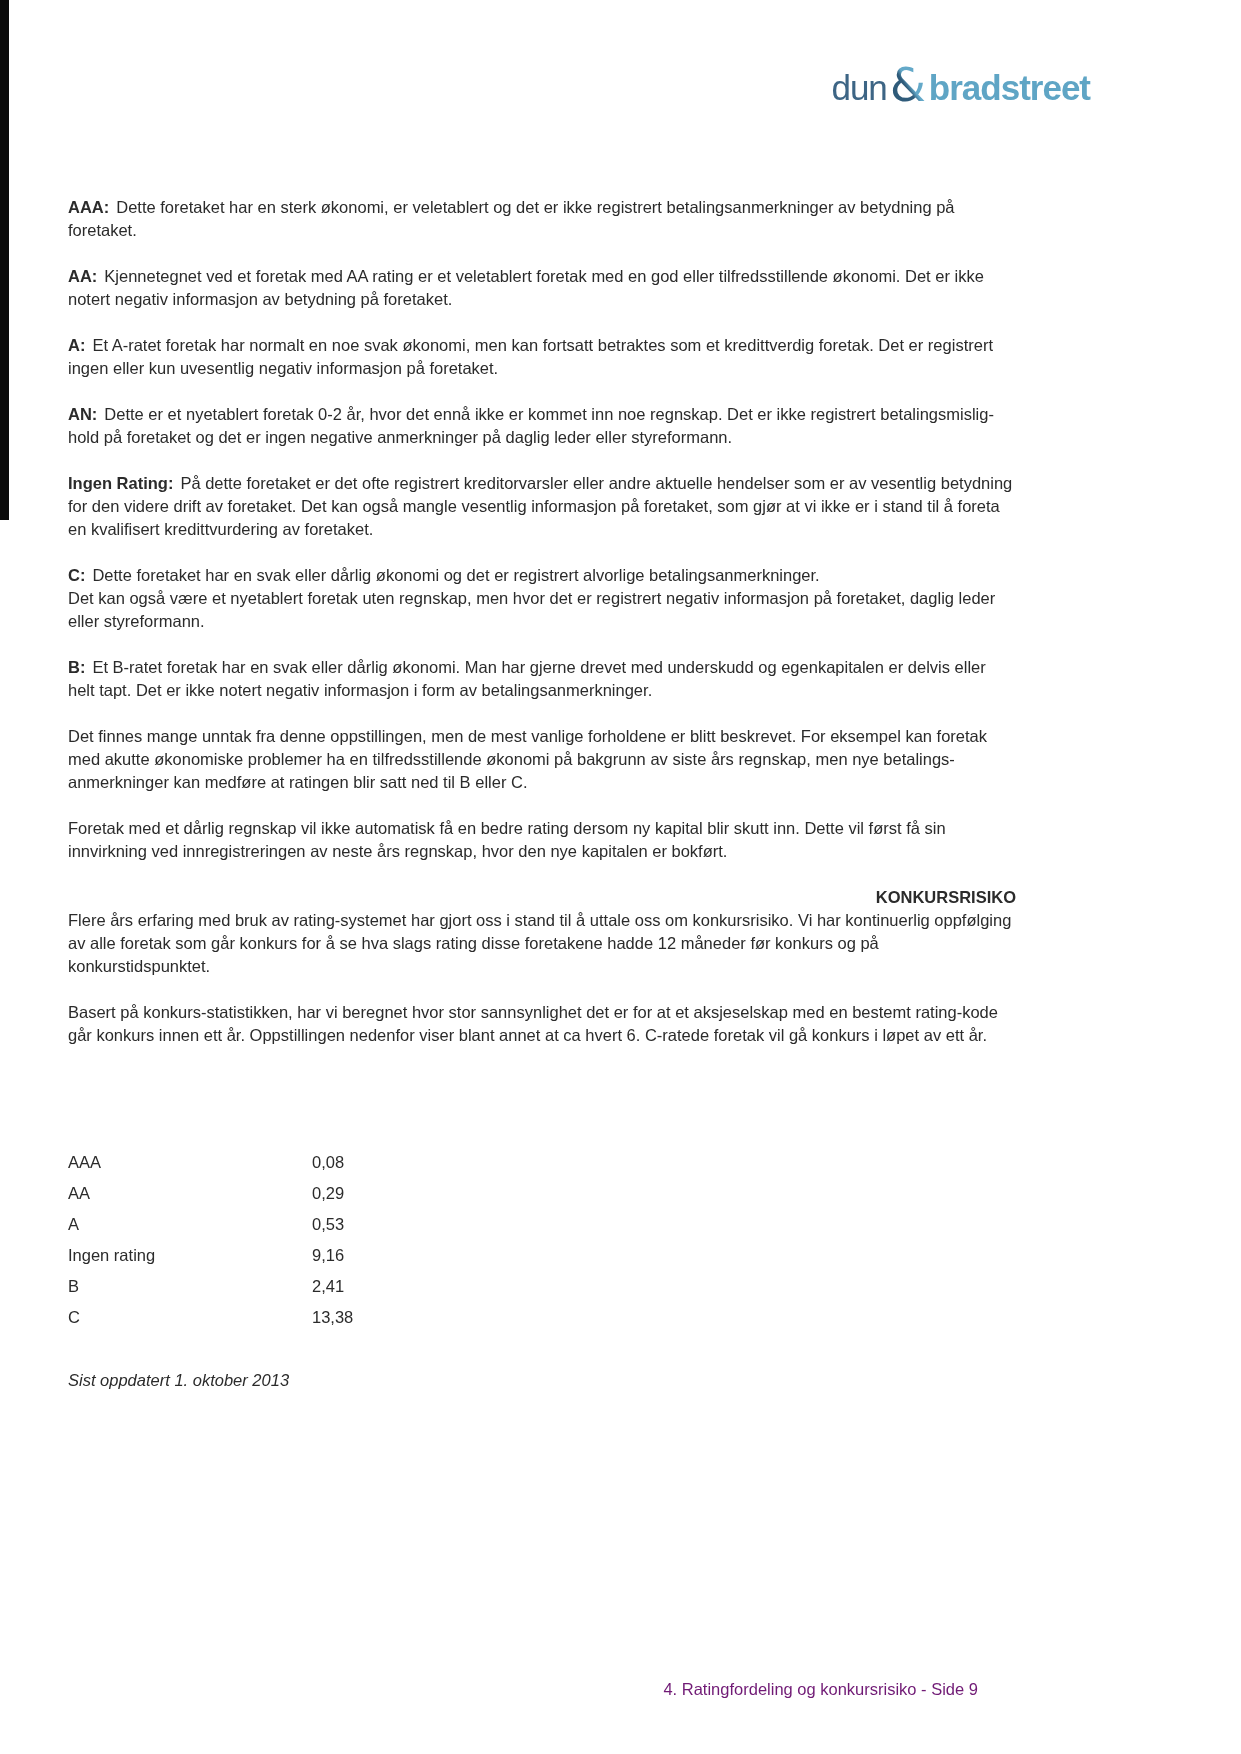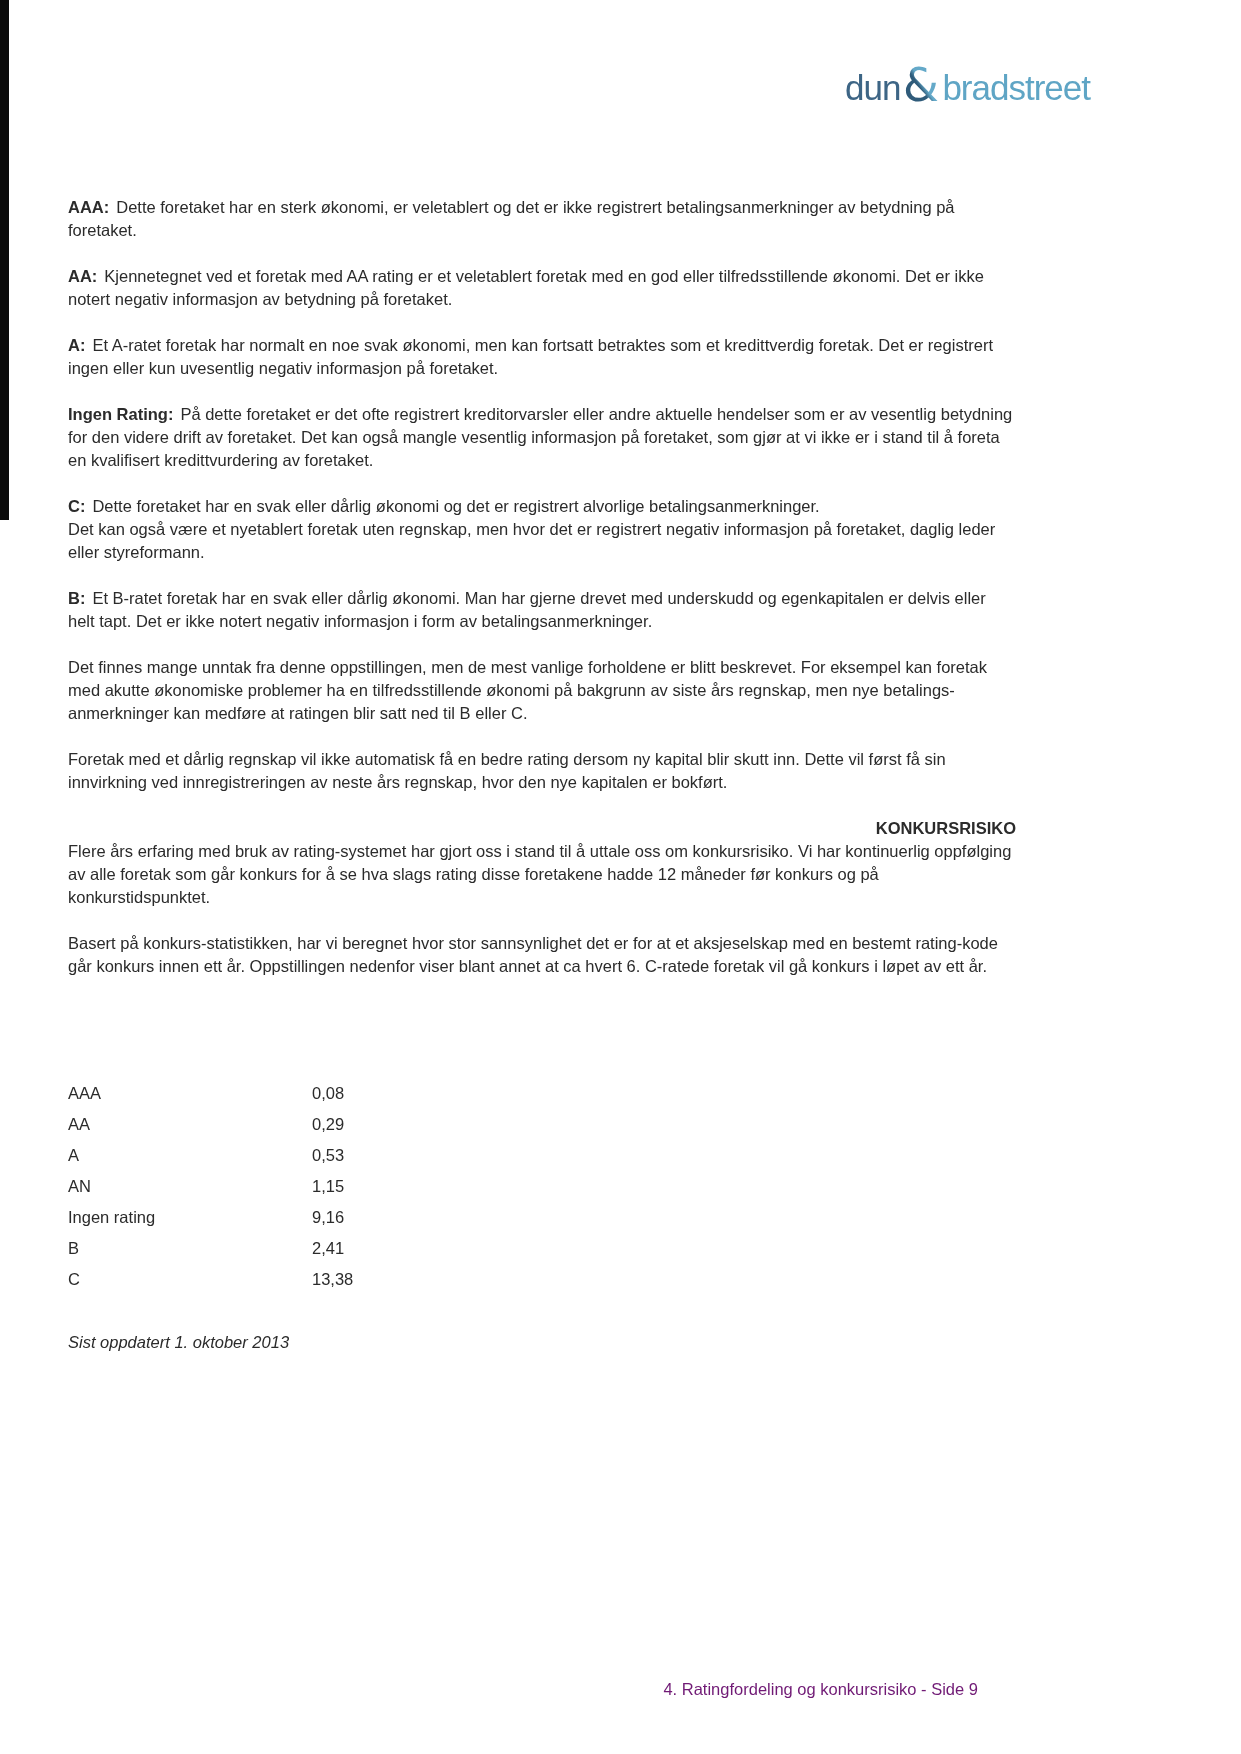--- a/index.html
+++ b/index.html
@@ -35,21 +35,21 @@
   .logo-dun {
     font-size: 35px;
     font-weight: 400;
     letter-spacing: -1px;
     color: #3d6585;
     line-height: 1;
   }
   .logo-amp { margin: 0 2px; display: block; }
   .logo-bradstreet {
     font-size: 35px;
-    font-weight: 400;
+    font-weight: 700;
     letter-spacing: -1px;
     color: #5fa5c5;
     line-height: 1;
   }
 
   
   .content {
     position: absolute;
     left: 68px;
     top: 196px;
@@ -113,20 +113,21 @@
   </header>
 
   <main class="content">
 
     <p><strong class="rating-label">AAA:</strong><span>Dette foretaket har en sterk økonomi, er veletablert og det er ikke registrert betalingsanmerkninger av betydning på foretaket.</span></p>
 
     <p><strong class="rating-label">AA:</strong><span>Kjennetegnet ved et foretak med AA rating er et veletablert foretak med en god eller tilfredsstillende økonomi. Det er ikke notert negativ informasjon av betydning på foretaket.</span></p>
 
     <p><strong class="rating-label">A:</strong><span>Et A-ratet foretak har normalt en noe svak økonomi, men kan fortsatt betraktes som et kredittverdig foretak. Det er registrert ingen eller kun uvesentlig negativ informasjon på foretaket.</span></p>
 
+    <p><strong class="rating-label">AN:</strong><span>Dette er et nyetablert foretak 0-2 år, hvor det ennå ikke er kommet inn noe regnskap. Det er ikke registrert betalingsmislig- hold på foretaket og det er ingen negative anmerkninger på daglig leder eller styreformann.</span></p>
 
     <p><strong class="rating-label">Ingen Rating:</strong><span>På dette foretaket er det ofte registrert kreditorvarsler eller andre aktuelle hendelser som er av vesentlig betydning for den videre drift av foretaket. Det kan også mangle vesentlig informasjon på foretaket, som gjør at vi ikke er i stand til å foreta en kvalifisert kredittvurdering av foretaket.</span></p>
 
     <p><strong class="rating-label">C:</strong><span>Dette foretaket har en svak eller dårlig økonomi og det er registrert alvorlige betalingsanmerkninger.
 Det kan også være et nyetablert foretak uten regnskap, men hvor det er registrert negativ informasjon på foretaket, daglig leder eller styreformann.</span></p>
 
     <p><strong class="rating-label">B:</strong><span>Et B-ratet foretak har en svak eller dårlig økonomi. Man har gjerne drevet med underskudd og egenkapitalen er delvis eller helt tapt. Det er ikke notert negativ informasjon i form av betalingsanmerkninger.</span></p>
 
     <p>Det finnes mange unntak fra denne oppstillingen, men de mest vanlige forholdene er blitt beskrevet. For eksempel kan foretak med akutte økonomiske problemer ha en tilfredsstillende økonomi på bakgrunn av siste års regnskap, men nye betalings- anmerkninger kan medføre at ratingen blir satt ned til B eller C.</p>
 
@@ -143,24 +144,20 @@
       </div>
       <div class="t-row">
         <div class="t-c1">AA</div>
         <div class="t-c2">0,29</div>
       </div>
       <div class="t-row">
         <div class="t-c1">A</div>
         <div class="t-c2">0,53</div>
       </div>
       <div class="t-row">
-        <div class="t-c1">AN</div>
-        <div class="t-c2">1,15</div>
-      </div>
-      <div class="t-row">
         <div class="t-c1">Ingen rating</div>
         <div class="t-c2">9,16</div>
       </div>
       <div class="t-row">
         <div class="t-c1">B</div>
         <div class="t-c2">2,41</div>
       </div>
       <div class="t-row">
         <div class="t-c1">C</div>
         <div class="t-c2">13,38</div>

